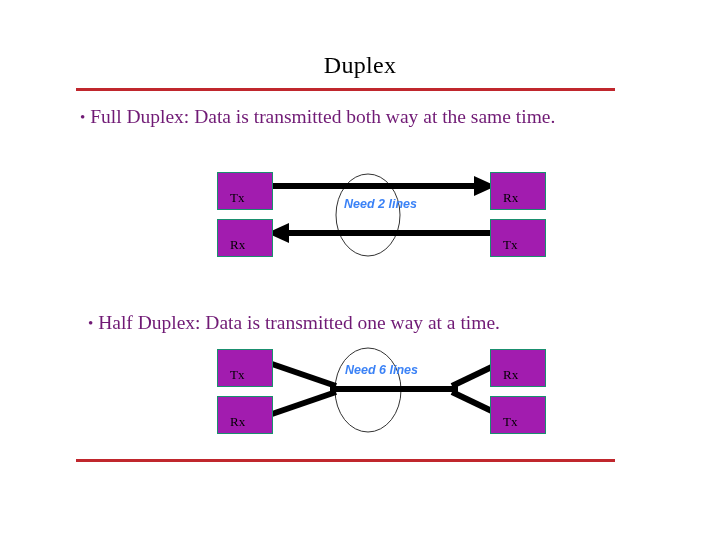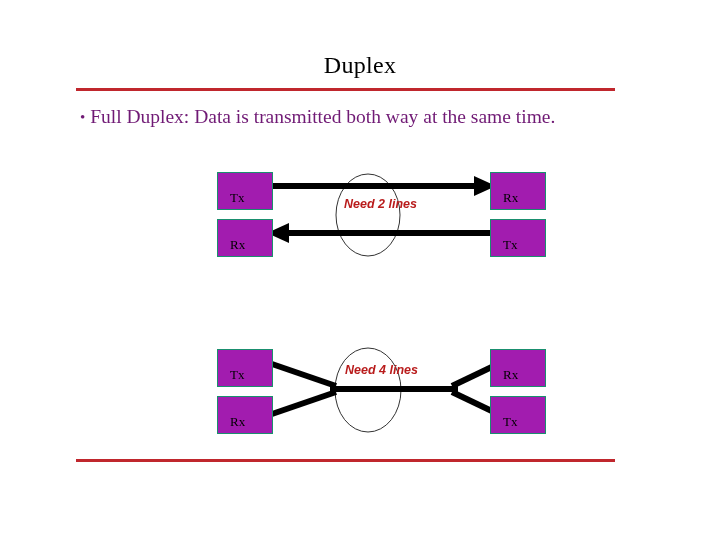--- a/index.html
+++ b/index.html
@@ -96,40 +96,44 @@
     color: #000000;
   }
 
   
   .cloud-label {
     position: absolute;
     font-family: "Liberation Sans", sans-serif;
     font-size: 12.5px;
     font-weight: bold;
     font-style: italic;
-    color: #b91c1c;
+    color: #3b82f6;
     white-space: nowrap;
     text-align: center;
   }
 </style>
 </head>
 <body>
 
 <div id="slide">
 
   <div class="slide-title">Duplex</div>
 
   <div class="rule rule-top"></div>
   <div class="rule rule-bottom"></div>
 
   <div class="bullet-block bullet-full">
     <span class="bullet-dot">•</span>
     <span>Full Duplex: Data is transmitted both way at the same time.</span>
   </div>
 
+  <div class="bullet-block bullet-half">
+    <span class="bullet-dot">•</span>
+    <span>Half Duplex: Data is transmitted one way at a time.</span>
+  </div>
 
   <div class="diagram">
     <svg width="720" height="540" viewBox="0 0 720 540" xmlns="http://www.w3.org/2000/svg">
 
       <ellipse cx="368" cy="215" rx="32" ry="41" fill="none" stroke="#333333" stroke-width="1"></ellipse>
 
       <g>
         <line x1="273" y1="186" x2="474" y2="186" stroke="#000000" stroke-width="6"></line>
         <polygon points="474,176 496,186 474,196" fill="#000000"></polygon>
       </g>
@@ -177,15 +181,15 @@
   <div class="node" style="left:217px; top:396px;">
     <span class="node-label">Rx</span>
   </div>
   <div class="node" style="left:490px; top:349px;">
     <span class="node-label">Rx</span>
   </div>
   <div class="node" style="left:490px; top:396px;">
     <span class="node-label">Tx</span>
   </div>
 
-  <div class="cloud-label" style="left:345px; top:363px;">Need 4 lines</div>
+  <div class="cloud-label" style="left:345px; top:363px;">Need 6 lines</div>
 
 </div>
 
 </body></html>

